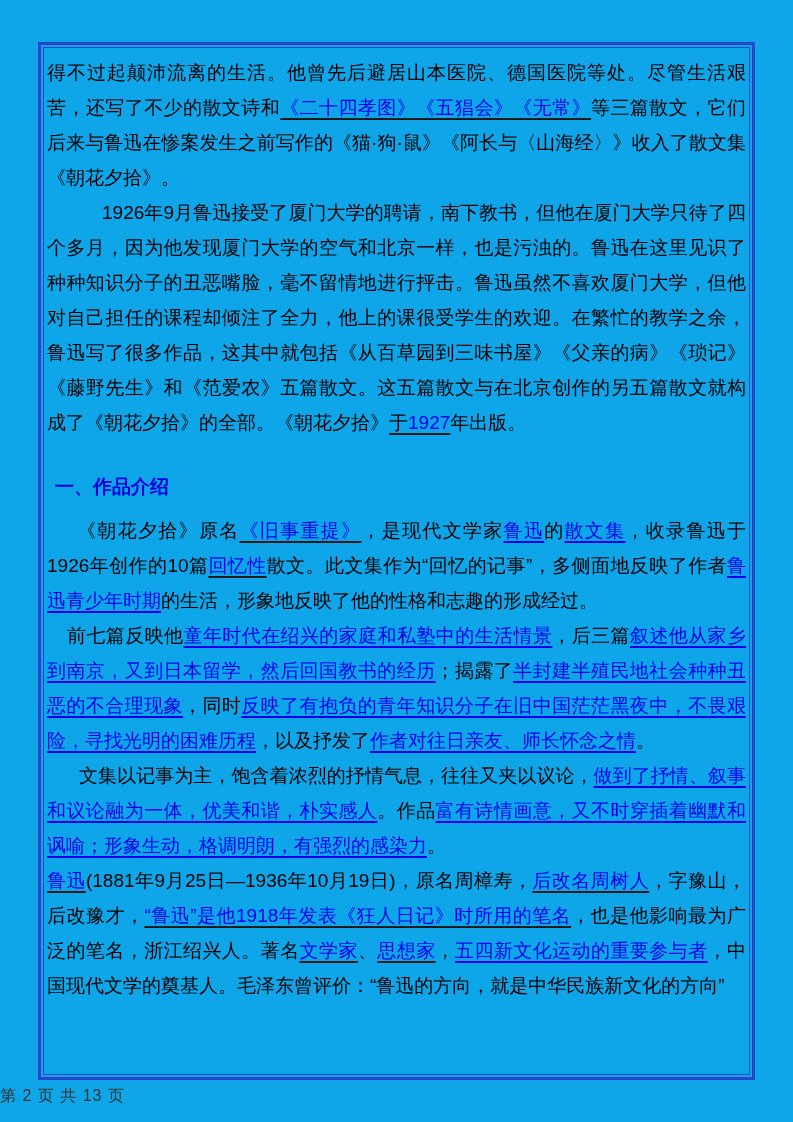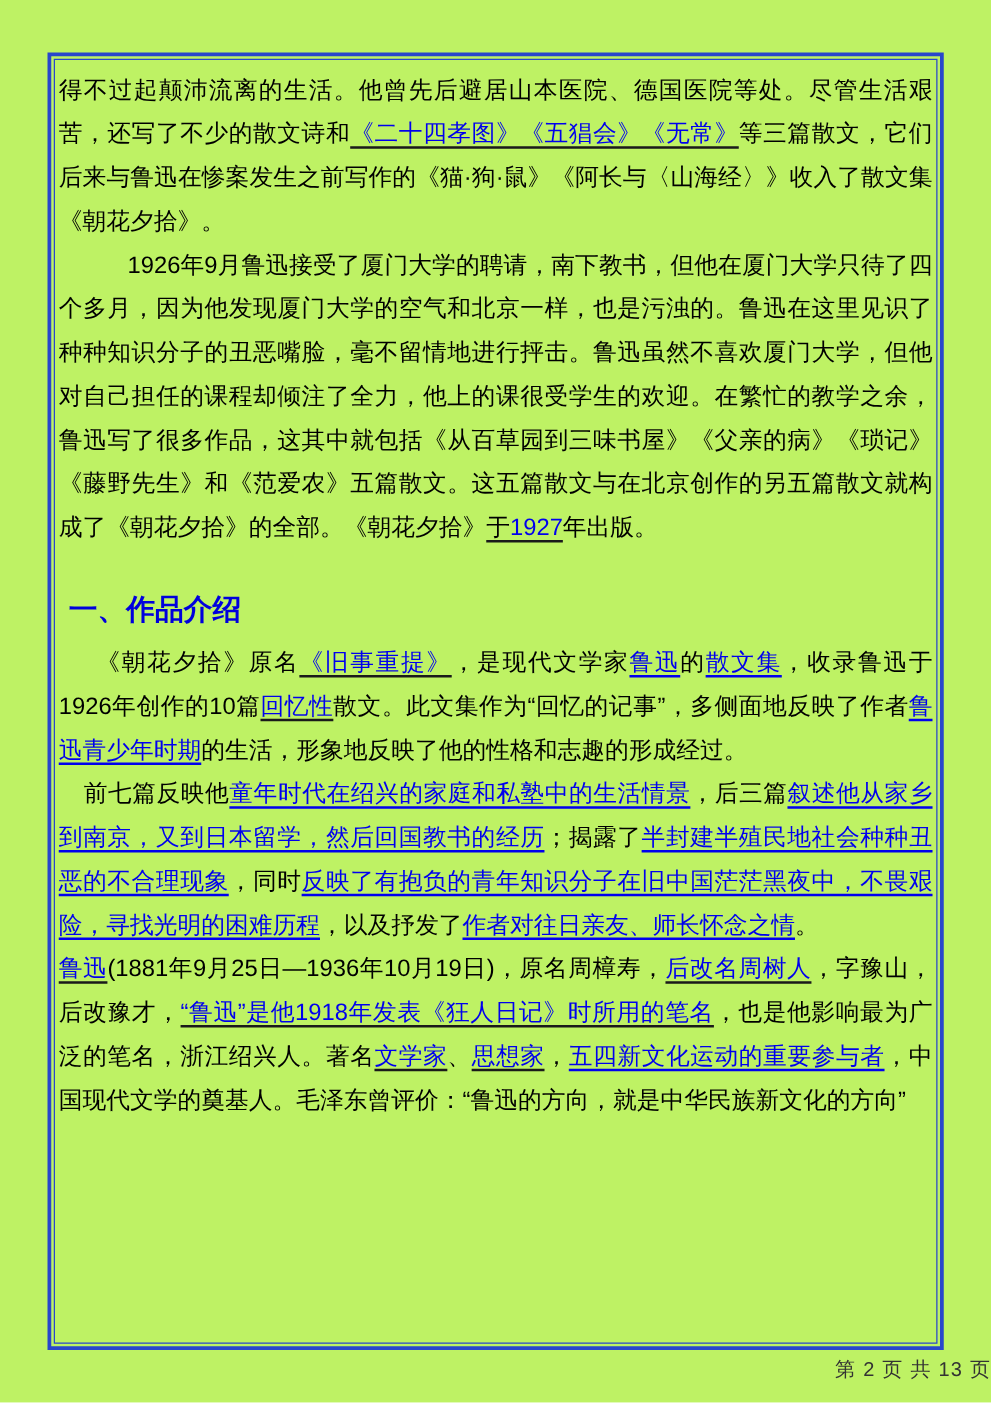--- a/index.html
+++ b/index.html
@@ -5,21 +5,21 @@
   :root{
     --link:#0000ee;
     --heading:#0000dd;
     --border:#2946cb;
     --ink:#000000;
   }
   html,body{margin:0;padding:0;background:#ffffff;}
   .sheet{
     position:relative;
     width:793px;height:1122px;
-    background:#bef264;
+    background:#0ea5e9;
     font-family:"Liberation Sans",sans-serif;
     color:var(--ink);
     overflow:hidden;
   }
   .frame-outer{
     position:absolute;
     left:38px;top:42px;right:38px;bottom:42px;
     border:3px solid var(--border);
     box-sizing:border-box;
     padding:2px;
@@ -35,21 +35,21 @@
     font-size:19px;
     line-height:35px;
     text-align:justify;
     overflow:hidden;
     height:100%;
     box-sizing:border-box;
   }
   .para{margin:0;}
   .heading{
     margin:32px 0 11px 0;
-    font-size:23px;
+    font-size:19px;
     line-height:30px;
     font-weight:700;
     color:var(--heading);
     text-indent:8px;
   }
   .run{color:var(--ink);}
   .lk{
     color:var(--link);
     text-decoration:underline;
     text-decoration-color:var(--link);
@@ -62,36 +62,37 @@
   }
   .u-dark{
     text-decoration:underline;
     text-decoration-color:#1a1a1a;
     text-decoration-thickness:2px;
     text-underline-offset:4px;
   }
   .footer{
     position:absolute;
     left:0;right:0;top:1086px;
-    text-align:right;
+    text-align:left;
     font-size:16px;
     color:#333333;
     letter-spacing:1px;
   }
 </style>
 </head>
 <body>
 
 <div class="sheet">
   <div class="frame-outer">
     <div class="frame-inner">
       <div class="doc-content">
           <p class="para"><span class="run">得不过起颠沛流离的生活。他曾先后避居山本医院、德国医院等处。尽管生活艰苦，还写了不少的散文诗和</span><span class="lk lk-dark">《二十四孝图》《五猖会》《无常》</span><span class="run">等三篇散文，它们后来与鲁迅在惨案发生之前写作的《猫·狗·鼠》《阿长与〈山海经〉》收入了散文集《朝花夕拾》。</span></p>
           <p class="para" style="text-indent: 55px;"><span class="run">1926年9月鲁迅接受了厦门大学的聘请，南下教书，但他在厦门大学只待了四个多月，因为他发现厦门大学的空气和北京一样，也是污浊的。鲁迅在这里见识了种种知识分子的丑恶嘴脸，毫不留情地进行抨击。鲁迅虽然不喜欢厦门大学，但他对自己担任的课程却倾注了全力，他上的课很受学生的欢迎。在繁忙的教学之余，鲁迅写了很多作品，这其中就包括《从百草园到三味书屋》《父亲的病》《琐记》《藤野先生》和《范爱农》五篇散文。这五篇散文与在北京创作的另五篇散文就构成了《朝花夕拾》的全部。《朝花夕拾》</span><span class="run u-dark">于</span><span class="lk lk-dark">1927</span><span class="run">年出版。</span></p>
           <h2 class="heading">一、作品介绍</h2>
           <p class="para" style="text-indent: 30px;"><span class="run">《朝花夕拾》原名</span><span class="lk lk-dark">《旧事重提》</span><span class="run">，是现代文学家</span><span class="lk">鲁迅</span><span class="run">的</span><span class="lk">散文集</span><span class="run">，收录鲁迅于1926年创作的10篇</span><span class="lk lk-dark">回忆性</span><span class="run">散文。此文集作为“回忆的记事”，多侧面地反映了作者</span><span class="lk">鲁迅青少年时期</span><span class="run">的生活，形象地反映了他的性格和志趣的形成经过。</span></p>
           <p class="para" style="text-indent: 20px;"><span class="run">前七篇反映他</span><span class="lk">童年时代在绍兴的家庭和私塾中的生活情景</span><span class="run">，后三篇</span><span class="lk">叙述他从家乡到南京，又到日本留学，然后回国教书的经历</span><span class="run">；揭露了</span><span class="lk">半封建半殖民地社会种种丑恶的不合理现象</span><span class="run">，同时</span><span class="lk">反映了有抱负的青年知识分子在旧中国茫茫黑夜中，不畏艰险，寻找光明的困难历程</span><span class="run">，以及抒发了</span><span class="lk">作者对往日亲友、师长怀念之情</span><span class="run">。</span></p>
+          <p class="para" style="text-indent: 32px;"><span class="run">文集以记事为主，饱含着浓烈的抒情气息，往往又夹以议论，</span><span class="lk">做到了抒情、叙事和议论融为一体，优美和谐，朴实感人</span><span class="run">。作品</span><span class="lk">富有诗情画意，又不时穿插着幽默和讽喻；形象生动，格调明朗，有强烈的感染力</span><span class="run">。</span></p>
           <p class="para"><span class="lk lk-dark">鲁迅</span><span class="run">(1881年9月25日—1936年10月19日)，原名周樟寿，</span><span class="lk lk-dark">后改名周树人</span><span class="run">，字豫山，后改豫才，</span><span class="lk lk-dark">“鲁迅”是他1918年发表《狂人日记》时所用的笔名</span><span class="run">，也是他影响最为广泛的笔名，浙江绍兴人。著名</span><span class="lk lk-dark">文学家</span><span class="run">、</span><span class="lk lk-dark">思想家</span><span class="run">，</span><span class="lk">五四新文化运动的重要参与者</span><span class="run">，中国现代文学的奠基人。毛泽东曾评价：“鲁迅的方向，就是中华民族新文化的方向”</span></p>
         </div>
     </div>
   </div>
   <div class="footer">第 2 页 共 13 页</div>
 </div>
 
 </body></html>

